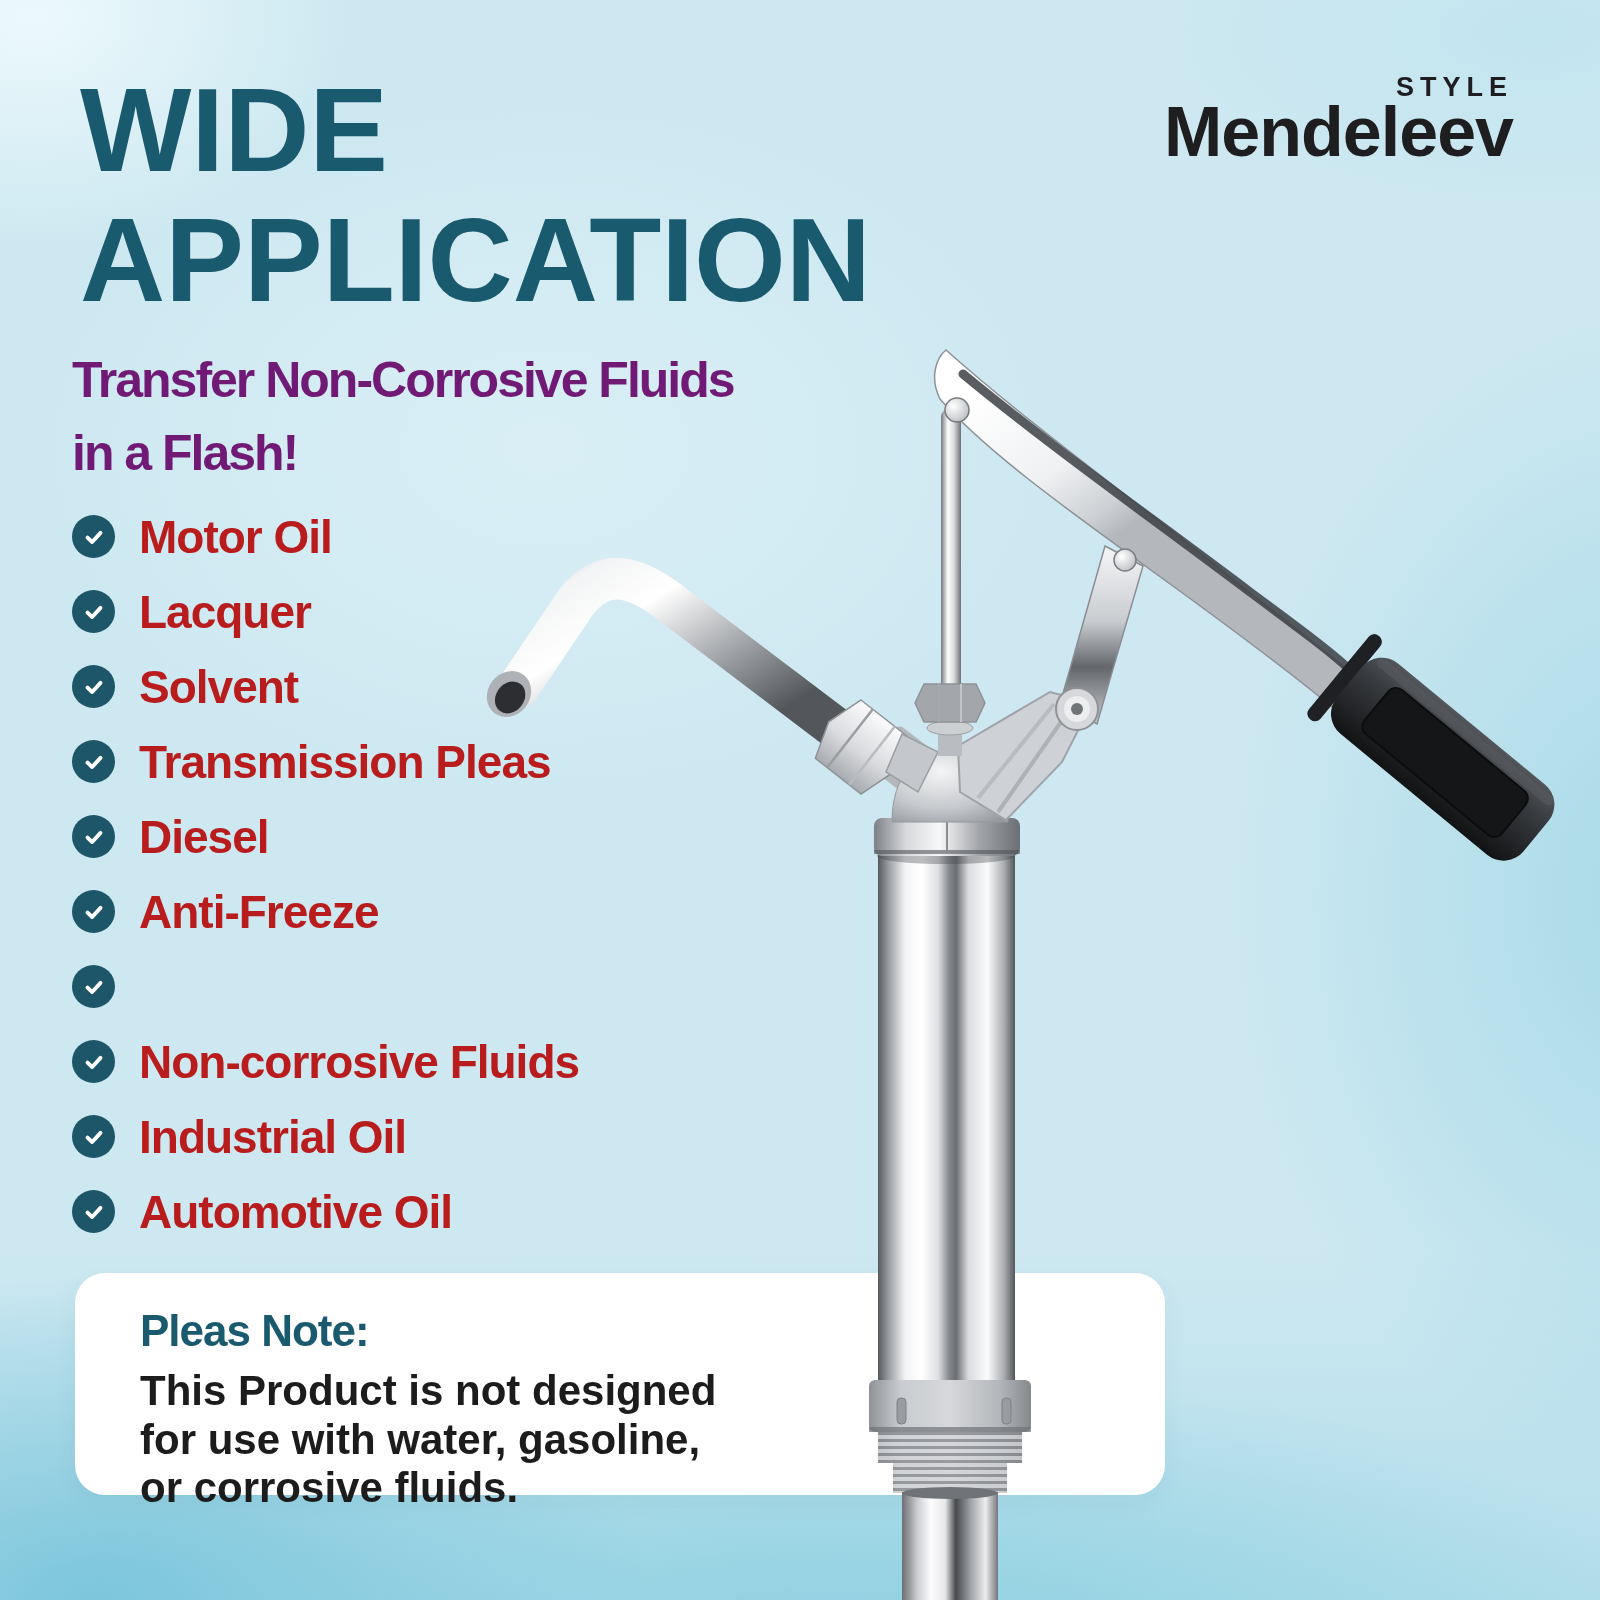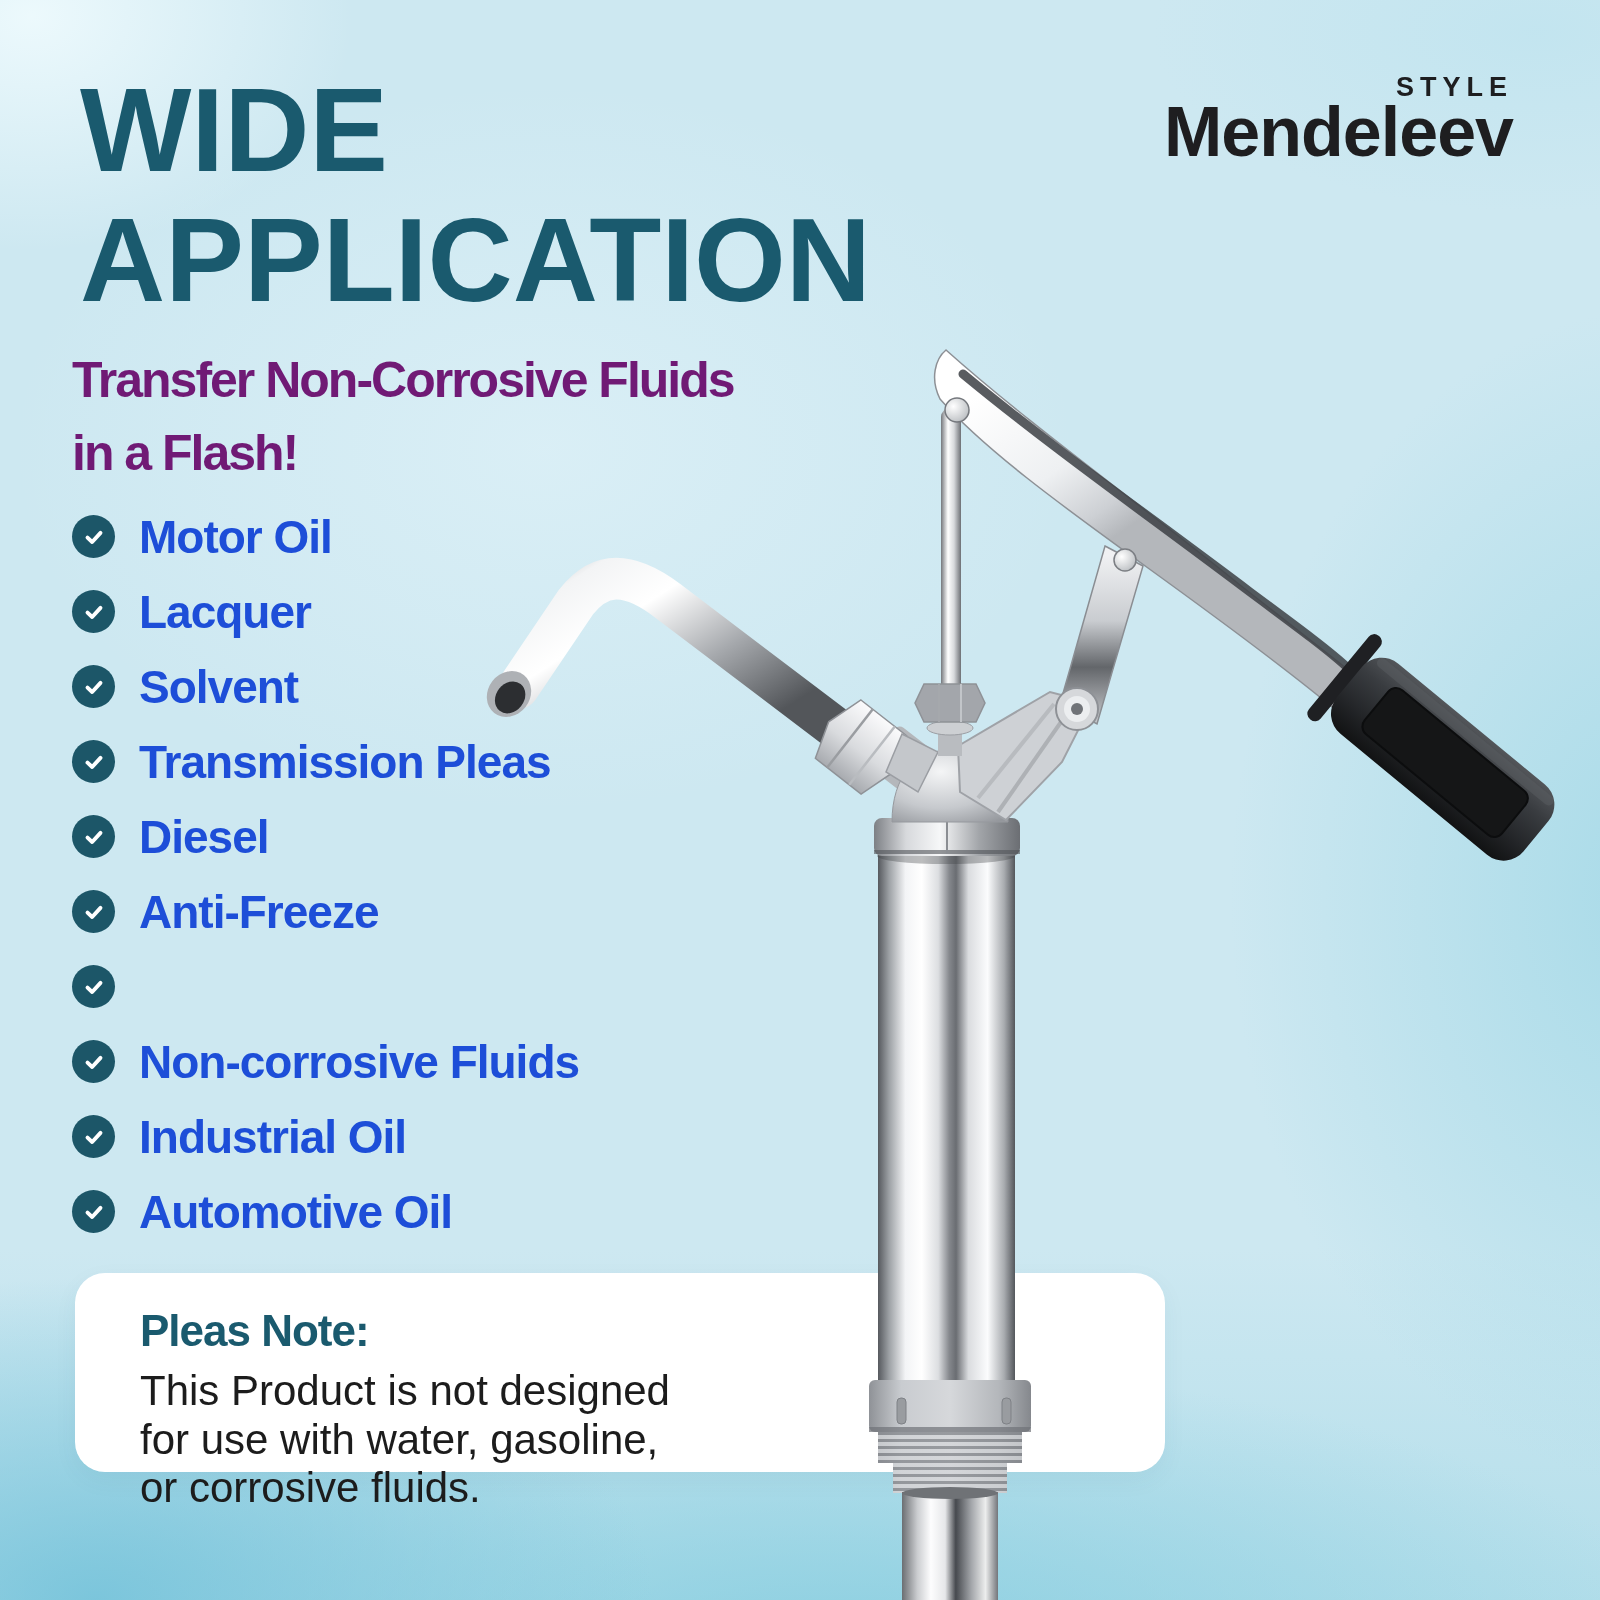--- a/index.html
+++ b/index.html
@@ -30,28 +30,28 @@
     color:#701a75;font-size:50px;font-weight:bold;letter-spacing:-2px;
     line-height:1.45;white-space:pre-line;
   }
   .checklist{position:absolute;left:72px;top:512px;z-index:1;display:flex;flex-direction:column;gap:26px;}
   .check-item{display:flex;align-items:center;gap:24px;height:49px;}
   .check-circle{
     width:43px;height:43px;border-radius:50%;flex:0 0 auto;
     background:var(--check_circle,#1c5668);display:flex;align-items:center;justify-content:center;
   }
   .check-circle svg{width:26px;height:26px;display:block;}
-  .check-label{font-size:46px;font-weight:bold;letter-spacing:-1px;color:#1d4ed8;white-space:nowrap;}
+  .check-label{font-size:46px;font-weight:bold;letter-spacing:-1px;color:#b91c1c;white-space:nowrap;}
   .note-box{
-    position:absolute;left:75px;top:1273px;width:1090px;height:199px;z-index:2;
+    position:absolute;left:75px;top:1273px;width:1090px;height:222px;z-index:2;
     background:var(--note_bg,#ffffff);border-radius:30px;box-sizing:border-box;
     padding:34px 40px 0 65px;box-shadow:0 8px 24px rgba(20,80,100,.05);
   }
   .note-title{color:var(--teal,#1a5a6e);font-size:44px;font-weight:bold;letter-spacing:-1px;line-height:1.1;}
-  .note-body{margin-top:12px;color:#1c1c1c;font-size:42px;font-weight:normal;letter-spacing:0;line-height:1.15;white-space:pre-line;}
+  .note-body{margin-top:12px;color:#1c1c1c;font-size:42px;font-weight:bold;letter-spacing:0;line-height:1.15;white-space:pre-line;}
   .pump{position:absolute;inset:0;z-index:3;pointer-events:none;}
 </style>
 </head>
 <body>
 
 <div class="layer"></div>
 
 <div class="page-title">WIDE
 APPLICATION</div>
 

